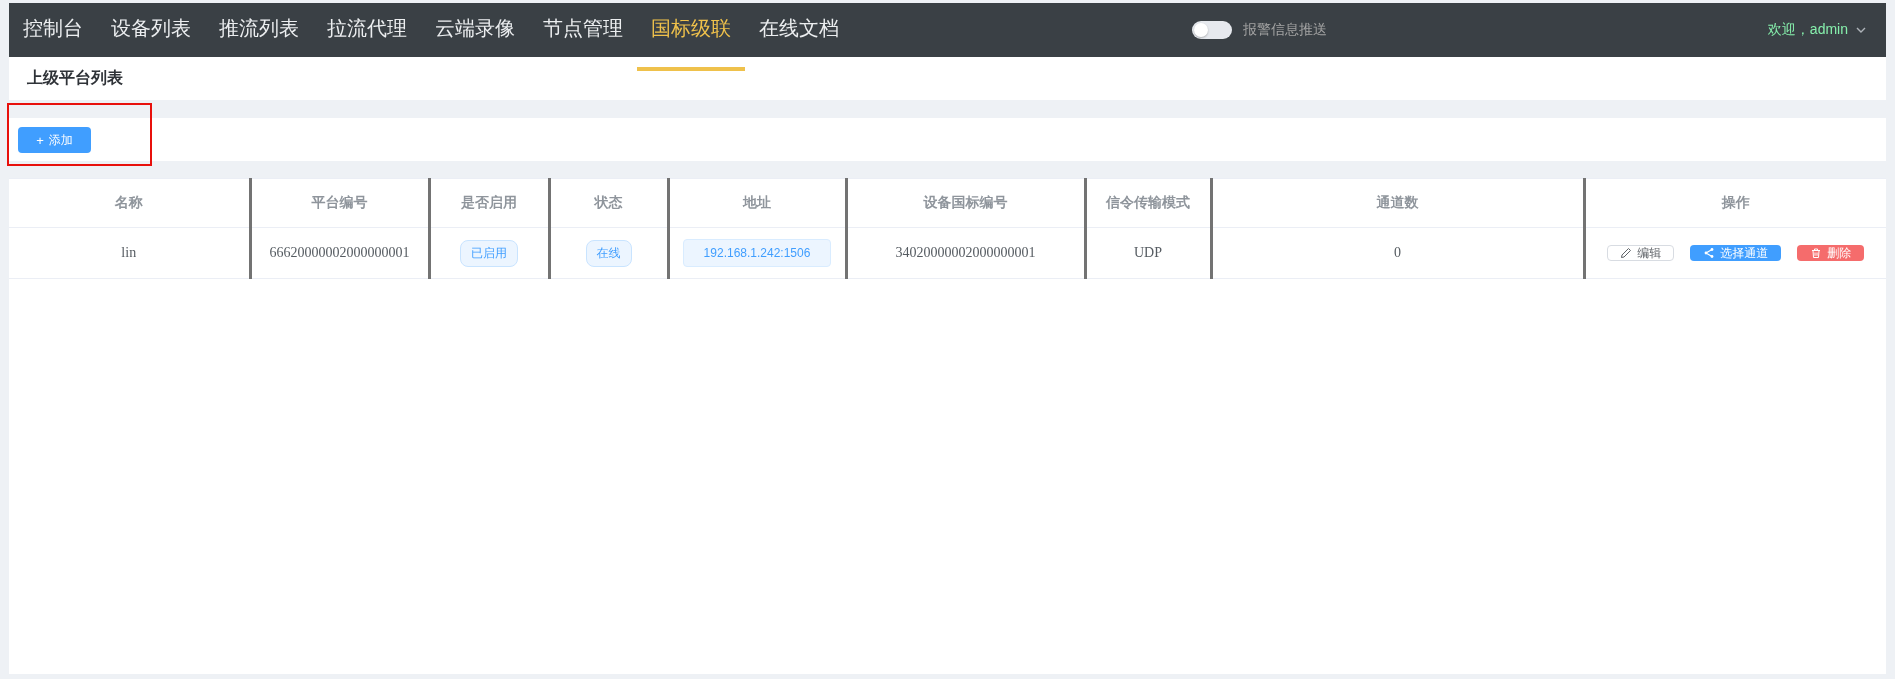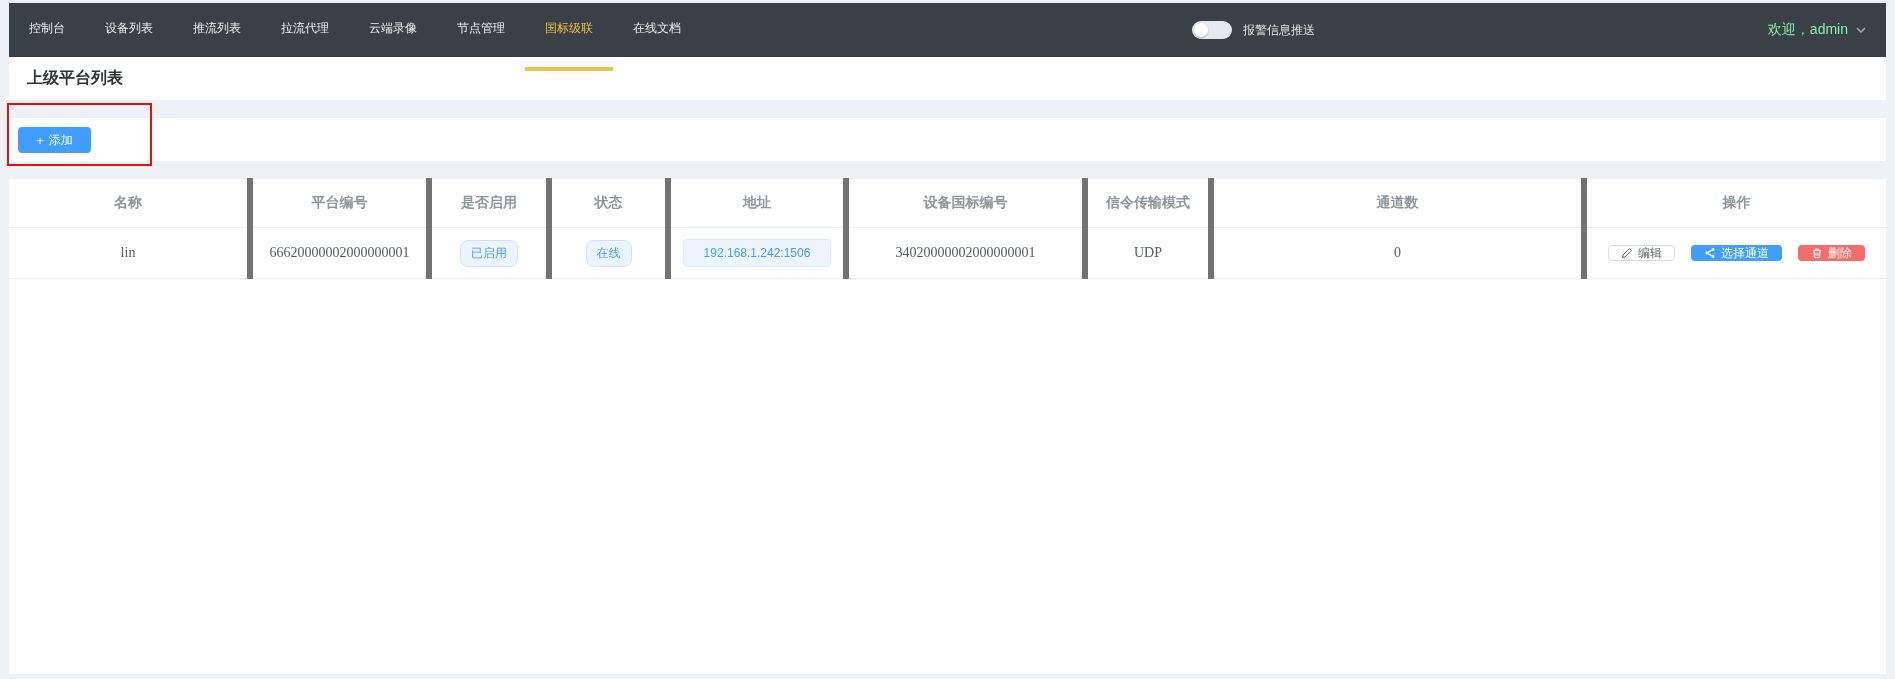--- a/index.html
+++ b/index.html
@@ -2,47 +2,47 @@
 <html><head>
 <meta charset="utf-8">
 <style>
   * { margin:0; padding:0; box-sizing:border-box; }
   html,body { width:1895px; height:679px; background:#eef1f5; font-family:"Liberation Sans", sans-serif; overflow:hidden; }
 
   .app { position:absolute; left:9px; top:3px; width:1877px; height:671px; }
 
   
   .nav { height:54px; background:#3a4045; display:flex; align-items:stretch; position:relative; }
-  .nav-item { color:#eceef0; font-size:12px; line-height:50px; padding:0 20px; height:68px; cursor:pointer; }
+  .nav-item { color:#eceef0; font-size:20px; line-height:50px; padding:0 14px; height:68px; cursor:pointer; }
   .nav-item.active { color:#efc14b; border-bottom:4px solid #efc14b; }
   .nav-right { position:absolute; right:0; top:0; height:54px; display:flex; align-items:center; }
   .push-wrap { position:absolute; left:1183px; top:0; height:54px; display:flex; align-items:center; gap:11px; }
   .switch { width:40px; height:18px; border-radius:9px; background:#e6e9ee; position:relative; cursor:pointer; }
   .switch .knob { position:absolute; left:2px; top:2px; width:14px; height:14px; border-radius:50%; background:#ffffff; box-shadow:0 1px 2px rgba(0,0,0,.25); }
-  .push-label { color:#e5e5e5; font-size:12px;text-align:center; }
+  .push-label { color:#a3a3a3; font-size:14px;text-align:center; }
   .welcome { color:#86efac; font-size:14px; padding-right:20px; display:flex; align-items:center; gap:8px; cursor:pointer; }
   .chev { width:10px; height:10px; }
 
   
   .titlebar { height:43px; background:#ffffff; display:flex; align-items:center; padding-left:18px; }
   .page-title { font-size:16px; font-weight:bold; color:#2f3338; }
 
   .gap1 { height:18px; }
   .toolbar { height:43px; background:#ffffff; position:relative; }
   .btn-add { position:absolute; left:9px; top:9px; width:73px; height:26px; background:#409eff; color:#fff; border:none; border-radius:4px; font-size:12px; font-family:"Liberation Sans",sans-serif; cursor:pointer; display:flex; align-items:center; justify-content:center; gap:5px; }
   .btn-add .plus { font-size:13px; line-height:1; }
   .gap2 { height:17px; }
 
   
   .red-box { position:absolute; left:-2px; top:100px; width:145px; height:63px; border:2px solid #e8100c; z-index:20; pointer-events:none; }
 
   
   .table-card { background:#ffffff; height:496px; }
   table { border-collapse:collapse; table-layout:fixed; width:1877px; }
-  th, td { border-right:6px solid #737373; border-bottom:1px solid #ebeef5; text-align:center; vertical-align:middle; }
+  th, td { border-right:3px solid #737373; border-bottom:1px solid #ebeef5; text-align:center; vertical-align:middle; }
   th:last-child, td:last-child { border-right:none; }
   thead tr { height:49px; border-top:1px solid #ebeef5; }
   tbody tr { height:51px; }
   th { font-size:14px; font-weight:bold; color:#8f959c; font-family:"Liberation Sans",sans-serif; }
   td { font-size:14px; color:#555b61; font-family:"Liberation Serif", serif; }
 
   .badge { display:inline-block; background:#ecf5ff; border:1px solid #c9e4ff; color:#409eff; border-radius:8px; font-size:12px; line-height:25px; padding:0 10px; font-family:"Liberation Sans",sans-serif; }
   .tag-addr { display:inline-block; background:#ecf5ff; border:1px solid #d9ecff; color:#409eff; border-radius:4px; font-size:12px; line-height:26px; padding:0 20px; font-family:"Liberation Sans",sans-serif; }
 
   .actions { display:flex; align-items:center; justify-content:center; gap:16px; }

